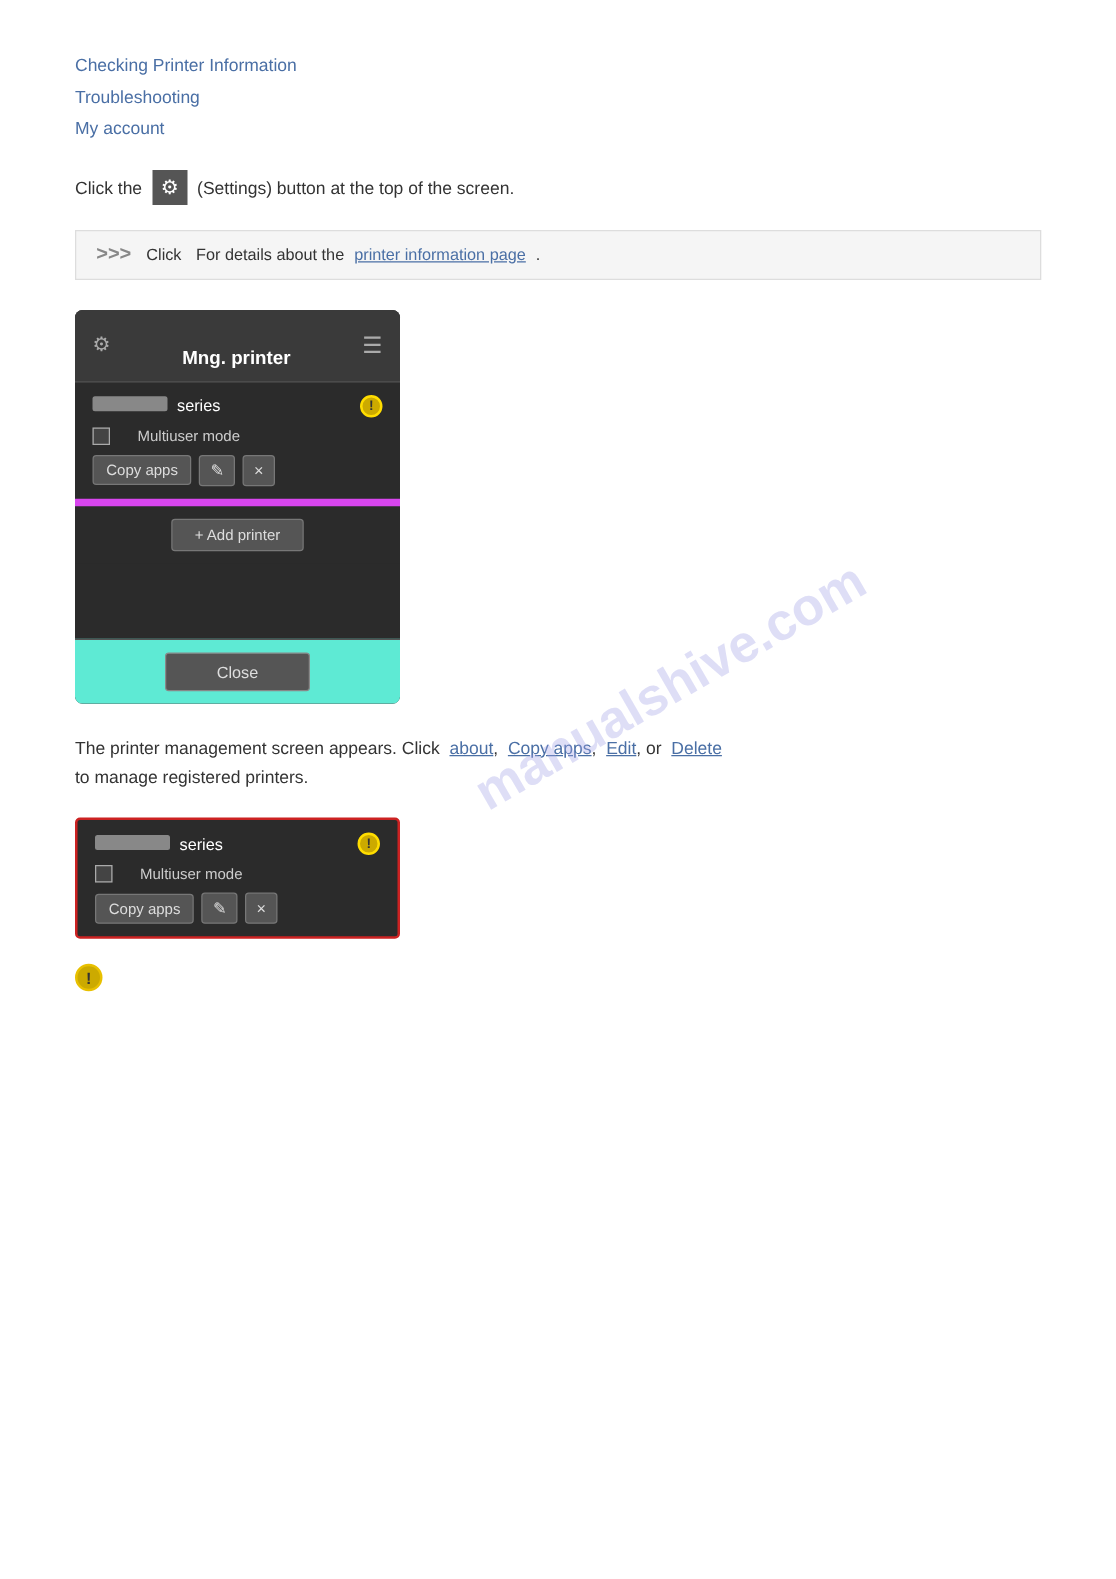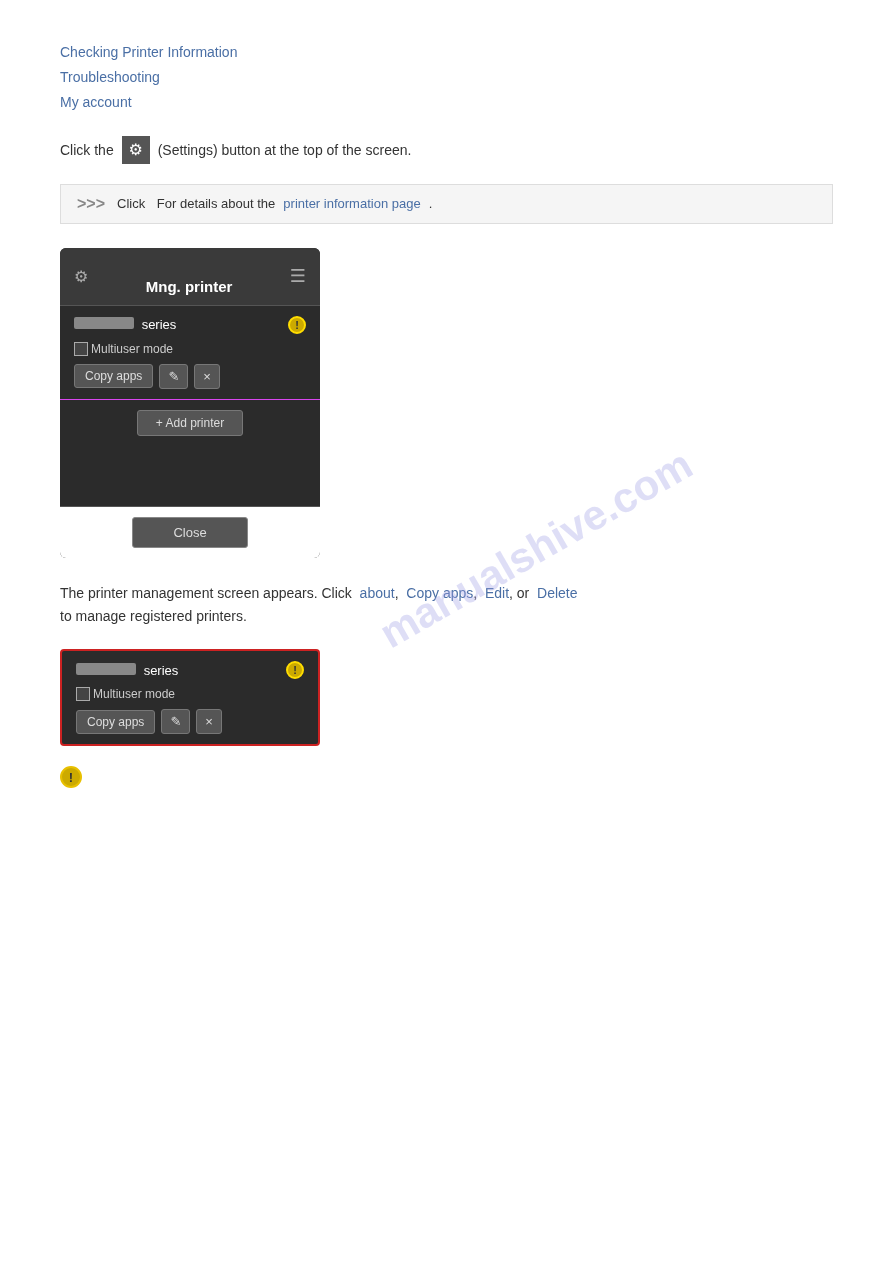--- a/index.html
+++ b/index.html
@@ -153,21 +153,21 @@
       align-items: center;
       justify-content: center;
       font-size: 11px;
       font-weight: bold;
       color: #333;
     }
 
     .multiuser-row {
       display: flex;
       align-items: center;
-      gap: 3px;
+      gap: 22px;
       margin-bottom: 8px;
       font-size: 12px;
       color: #ccc;
     }
 
     .checkbox-custom {
       width: 14px;
       height: 14px;
       border: 1px solid #aaa;
       background: #444;
@@ -197,21 +197,21 @@
       padding: 4px 8px;
       border-radius: 3px;
       cursor: pointer;
       font-size: 13px;
     }
 
     .add-printer-row {
       display: flex;
       justify-content: center;
       padding: 10px 14px;
-      border-top: 1px solid #d946ef;
+      border-top: 6px solid #d946ef;
     }
 
     .btn-add-printer {
       background: #555;
       border: 1px solid #777;
       color: #ddd;
       padding: 5px 18px;
       border-radius: 3px;
       cursor: pointer;
       font-size: 12px;
@@ -220,21 +220,21 @@
     .dialog-spacer {
       height: 60px;
       background: #2b2b2b;
     }
 
     .dialog-footer {
       padding: 10px 14px;
       border-top: 1px solid #555;
       display: flex;
       justify-content: center;
-      background: #ffffff;
+      background: #5eead4;
     }
 
     .btn-close {
       background: #555;
       border: 1px solid #888;
       color: #ddd;
       padding: 7px 40px;
       border-radius: 3px;
       cursor: pointer;
       font-size: 13px;
@@ -256,20 +256,21 @@
 
     .body-text {
       font-size: 14px;
       color: #333;
       margin: 16px 0;
       line-height: 1.7;
     }
 
     .inline-link {
       color: #4a6fa5;
+      text-decoration: underline;
       cursor: pointer;
     }
 
     
     .detail-dialog {
       width: 260px;
       background: #2b2b2b;
       border-radius: 4px;
       overflow: hidden;
       color: #fff;

